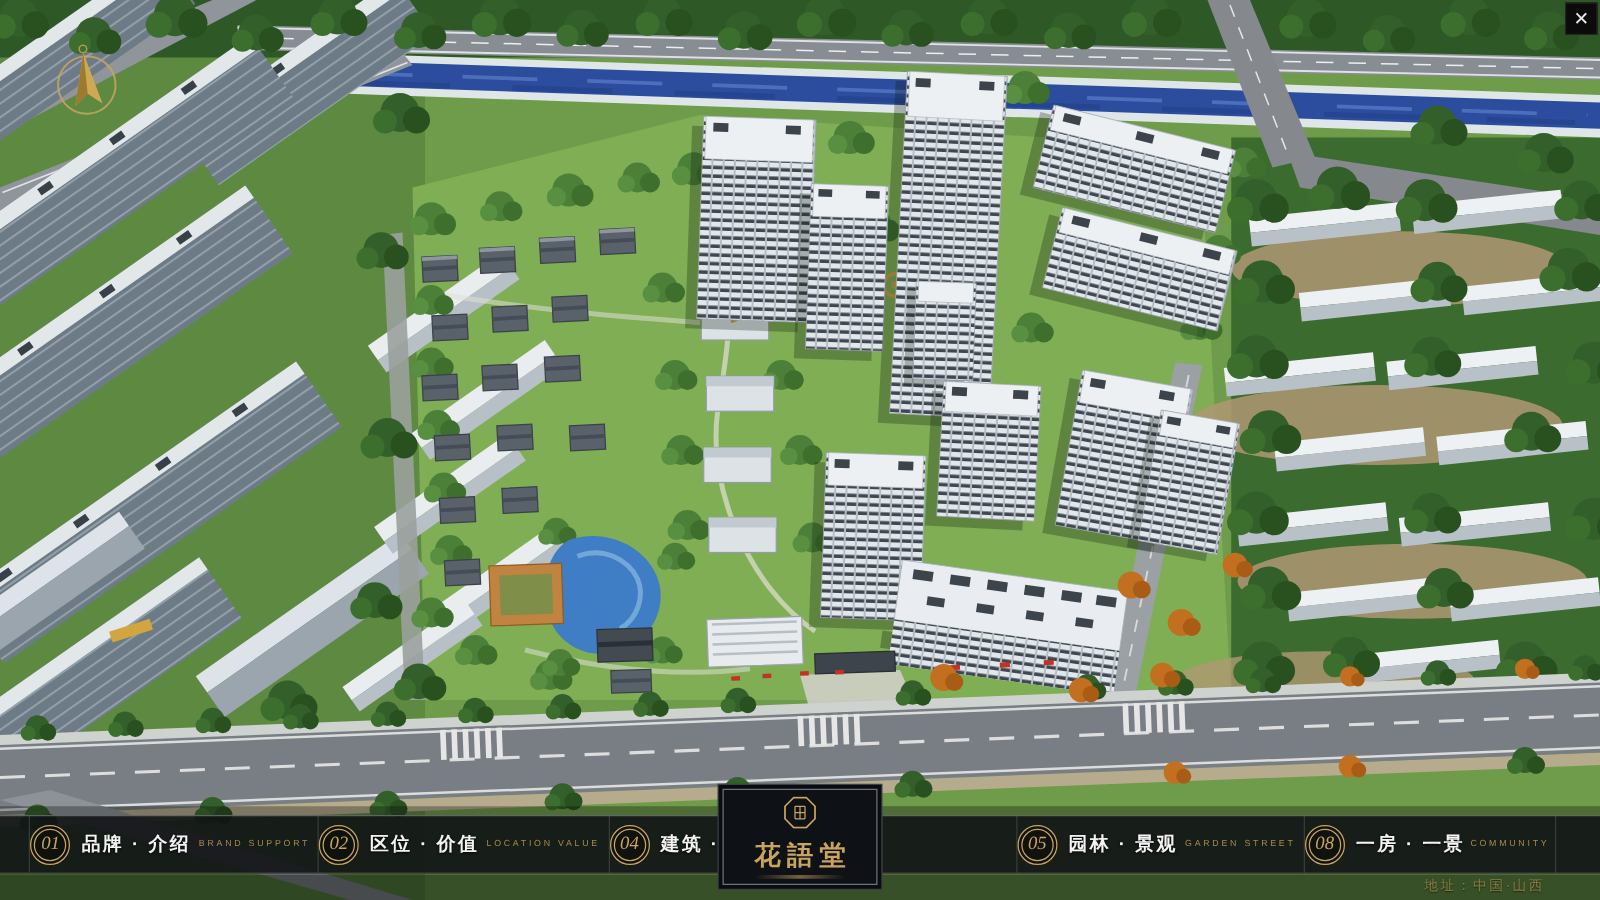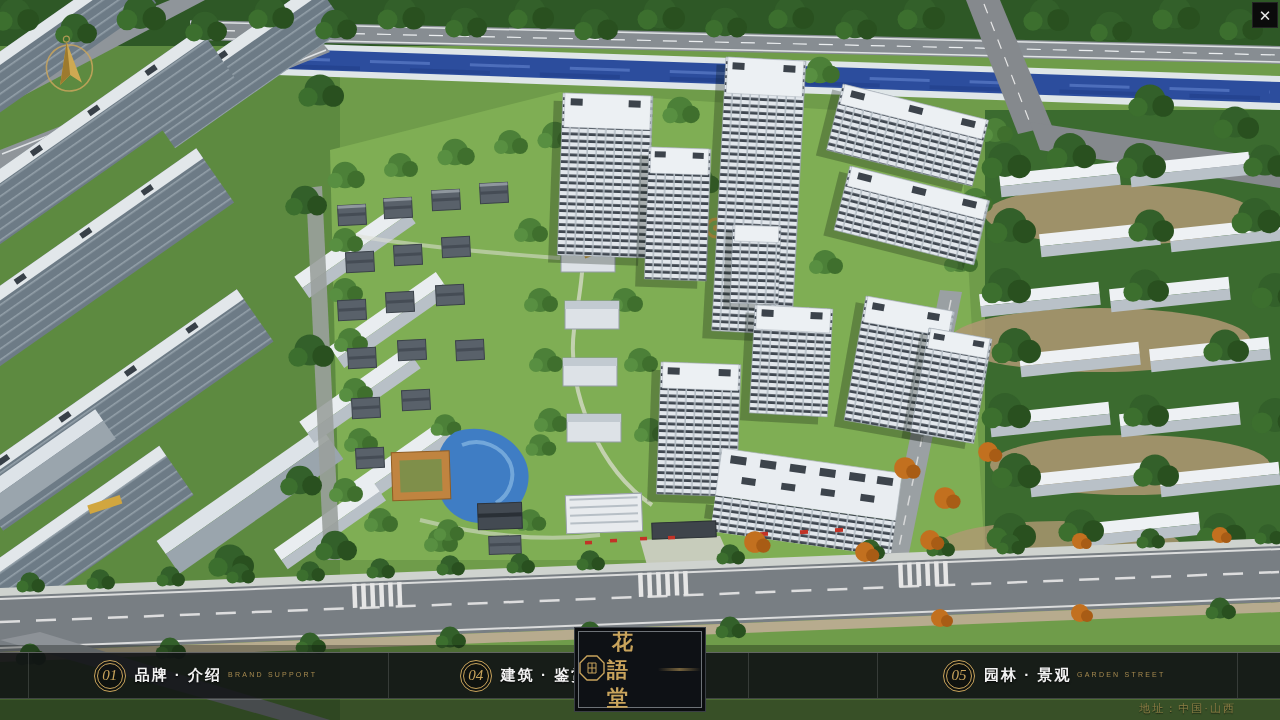--- a/index.html
+++ b/index.html
@@ -38,21 +38,21 @@
       text-shadow:0 1px 2px rgba(0,0,0,.85);}
   .dv{width:100%;height:1px;margin:3px 0 2px;
       background:linear-gradient(90deg,transparent,var(--gold,#c9a45c) 20%,var(--gold,#c9a45c) 80%,transparent);}
   .en{color:var(--gold,#c9a45c);font-size:8px;letter-spacing:2.5px;white-space:nowrap;opacity:.8;
       transform:scale(.88);transform-origin:center top;}
 
   
   .logo-box{position:absolute;left:578px;top:631px;width:124px;height:77px;box-sizing:border-box;
             background:#0e1115;border:1px solid #6d7277;
             box-shadow:0 0 0 3px #0a0c0f,0 0 0 4px #3a3f45;
-            display:flex;flex-direction:row;align-items:center;justify-content:center;gap:2px;cursor:pointer;}
+            display:flex;flex-direction:column;align-items:center;justify-content:center;gap:2px;cursor:pointer;}
   .logo-title{color:var(--gold,#c9a45c);font-size:21px;font-weight:bold;letter-spacing:5px;
               font-family:"DejaVu Serif","Liberation Serif",serif;text-indent:5px;}
   .logo-sub{width:72px;height:3px;
             background:linear-gradient(90deg,transparent,rgba(201,164,92,.55),transparent);}
 
   
   .addr{position:absolute;right:44px;top:701px;color:#8e7f45;font-size:11px;letter-spacing:2px;
         text-shadow:0 1px 1px rgba(0,0,0,.6);}
 </style>
 </head>
@@ -658,20 +658,30 @@
       <div class="badge">
           <span>01</span>
         </div>
       <div class="txt">
         <div class="zh">品牌 · 介绍</div>
         <div class="dv"></div>
         <div class="en">BRAND SUPPORT</div>
       </div>
     </div>
 
+    <div class="cell">
+      <div class="badge">
+          <span>02</span>
+        </div>
+      <div class="txt">
+        <div class="zh">区位 · 价值</div>
+        <div class="dv"></div>
+        <div class="en">LOCATION VALUE</div>
+      </div>
+    </div>
 
 
     <div class="cell">
       <div class="badge">
           <span>04</span>
         </div>
       <div class="txt">
         <div class="zh">建筑 · 鉴赏</div>
         <div class="dv"></div>
         <div class="en">APPRECIATION</div>
@@ -686,20 +696,30 @@
         </div>
       <div class="txt">
         <div class="zh">园林 · 景观</div>
         <div class="dv"></div>
         <div class="en">GARDEN STREET</div>
       </div>
     </div>
 
 
 
+    <div class="cell">
+      <div class="badge">
+          <span>08</span>
+        </div>
+      <div class="txt">
+        <div class="zh">一房 · 一景</div>
+        <div class="dv"></div>
+        <div class="en">COMMUNITY</div>
+      </div>
+    </div>
 
     <div class="tail"></div>
   </nav>
 
   <div class="logo-box">
     <div>
       <svg width="26" height="26" viewBox="0 0 26 26" xmlns="http://www.w3.org/2000/svg">
         <polygon points="8,1 18,1 25,8 25,18 18,25 8,25 1,18 1,8" fill="none" stroke="#c9a45c" stroke-width="1.4"></polygon>
         <path d="M9,8 h8 M9,13 h8 M9,18 h8 M9,8 v10 M13,8 v10 M17,8 v10" stroke="#c9a45c" stroke-width="1"></path>
       </svg>

